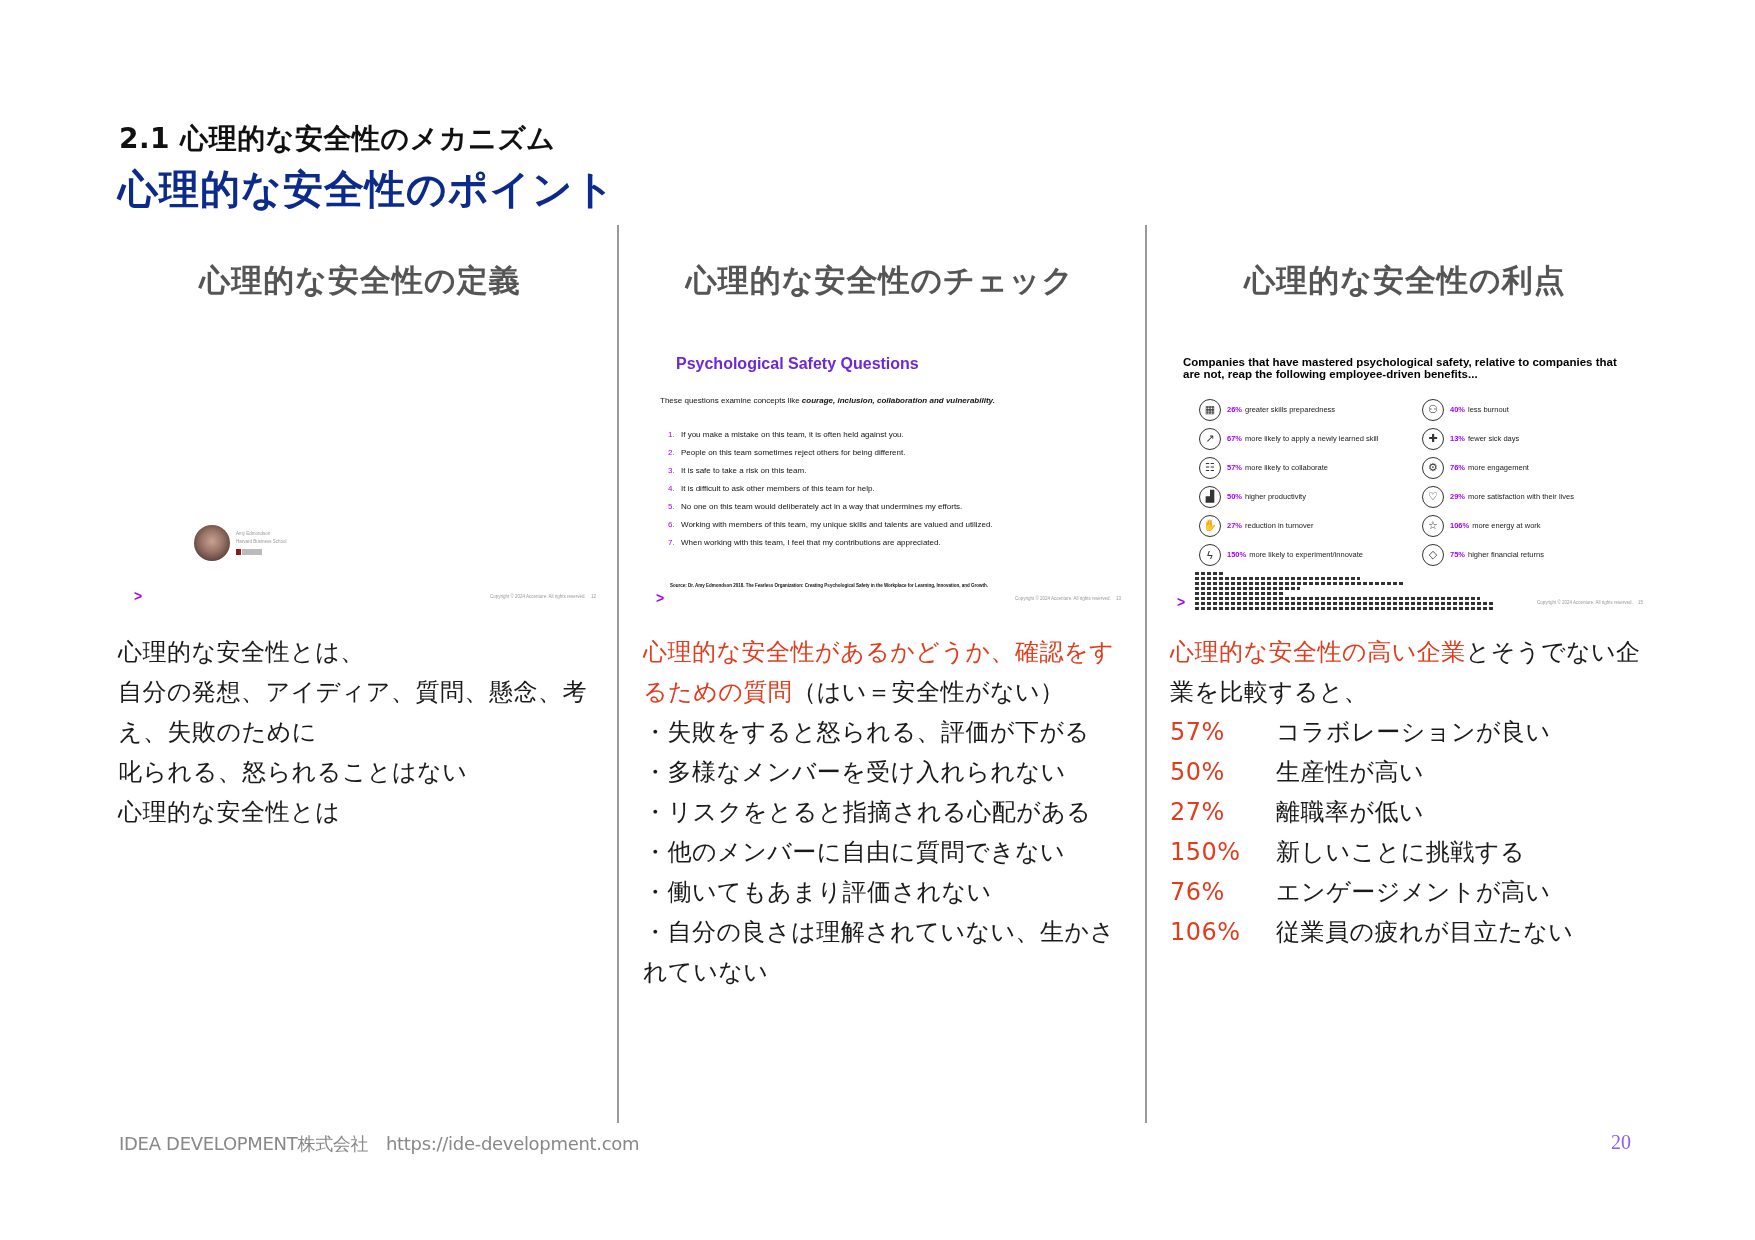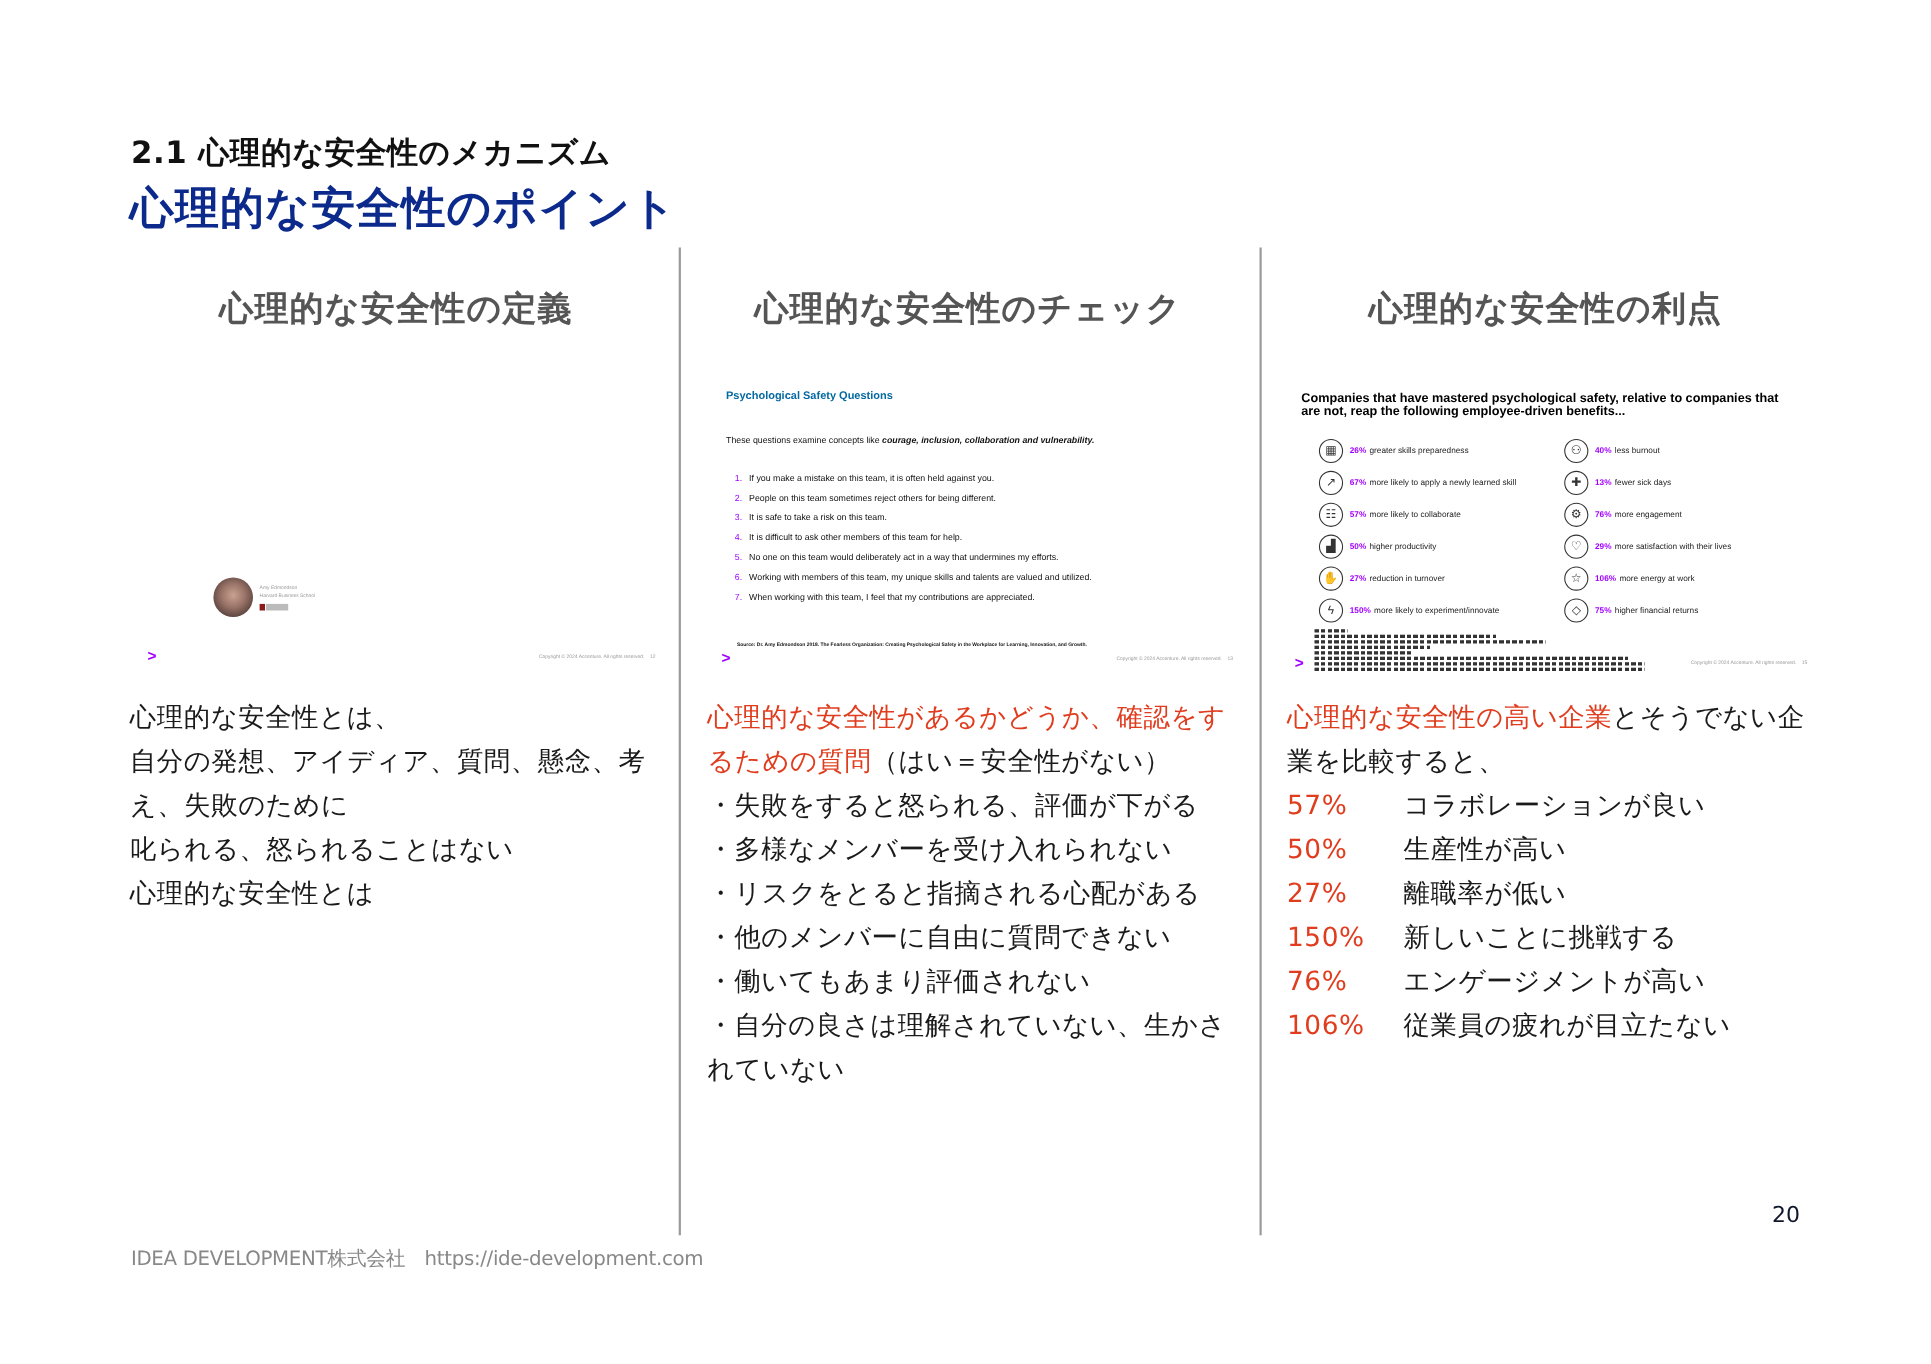--- a/index.html
+++ b/index.html
@@ -28,21 +28,21 @@
     .t1 .quote { position: absolute; left: 84px; top: 81px; width: 320px; font-size: 14.5px; font-weight: bold; color: #5b6670; line-height: 21px; }
     .t1 .avatar { position: absolute; left: 64px; top: 185px; width: 36px; height: 36px; border-radius: 50%;
       background: radial-gradient(circle at 50% 45%, #c9a291 0%, #9a7468 40%, #4a3633 85%); }
     .t1 .person { position: absolute; left: 106px; top: 190px; font-size: 4.5px; color: #999; line-height: 8px; }
     .t1 .hbs-logo { position: absolute; left: 106px; top: 209px; width: 26px; height: 6px; background: linear-gradient(90deg, #8b1a1a 0 5px, #fff 5px 6px, #bbb 6px); }
     .t1 .accent-arrow { left: 4px; top: 248px; }
     .t1 .copyright { left: 360px; top: 254px; }
 
     
     .t2 { left: 650px; top: 345px; width: 460px; height: 260px; }
-    .t2 .q-title { position: absolute; left: 10px; top: 10px; font-size: 10px; font-weight: bold; color: #0369a1; }
+    .t2 .q-title { position: absolute; left: 26px; top: 10px; font-size: 16px; font-weight: bold; color: #6d28d9; }
     .t2 .q-intro { position: absolute; left: 10px; top: 51px; font-size: 8px; color: #111; }
     .t2 .q-intro b { font-style: italic; }
     .t2 .q-list { position: absolute; left: 18px; top: 81px; list-style: none; }
     .t2 .q-list li { font-size: 8px; color: #111; height: 18px; line-height: 18px; white-space: nowrap; }
     .t2 .q-list li .num { color: #a100ff; display: inline-block; width: 13px; }
     .t2 .source { position: absolute; left: 20px; top: 238px; font-size: 4.5px; font-weight: bold; color: #111; white-space: nowrap; }
     .t2 .accent-arrow { left: 6px; top: 245px; }
     .t2 .copyright { left: 365px; top: 251px; }
 
     
@@ -62,21 +62,21 @@
     
     .body-text { position: absolute; top: 632px; font-size: 24px; line-height: 40px; color: #1a1a1a; letter-spacing: 0.5px; }
     .body-text.c1 { left: 118px; width: 480px; }
     .body-text.c2 { left: 643px; width: 495px; }
     .body-text.c3 { left: 1170px; width: 480px; }
     .red { color: #e03c1e; }
     .stat-row { display: flex; }
     .stat-row .pct { width: 106px; color: #e03c1e; }
 
     .footer-company { position: absolute; left: 119px; top: 1132px; font-size: 18px; color: #888888; letter-spacing: -0.3px; }
-    .page-number { position: absolute; left: 1611px; top: 1092px; font-size: 20px; color: #0f172a; }
+    .page-number { position: absolute; left: 1611px; top: 1131px; font-size: 20px; color: #8b5cf6; font-family: Liberation Serif, serif; }
   </style>
 </head>
 <body>
 
 <div class="section-label">2.1 心理的な安全性のメカニズム</div>
 <div class="page-title">心理的な安全性のポイント</div>
 
 <div class="divider d1"></div>
 <div class="divider d2"></div>
 

